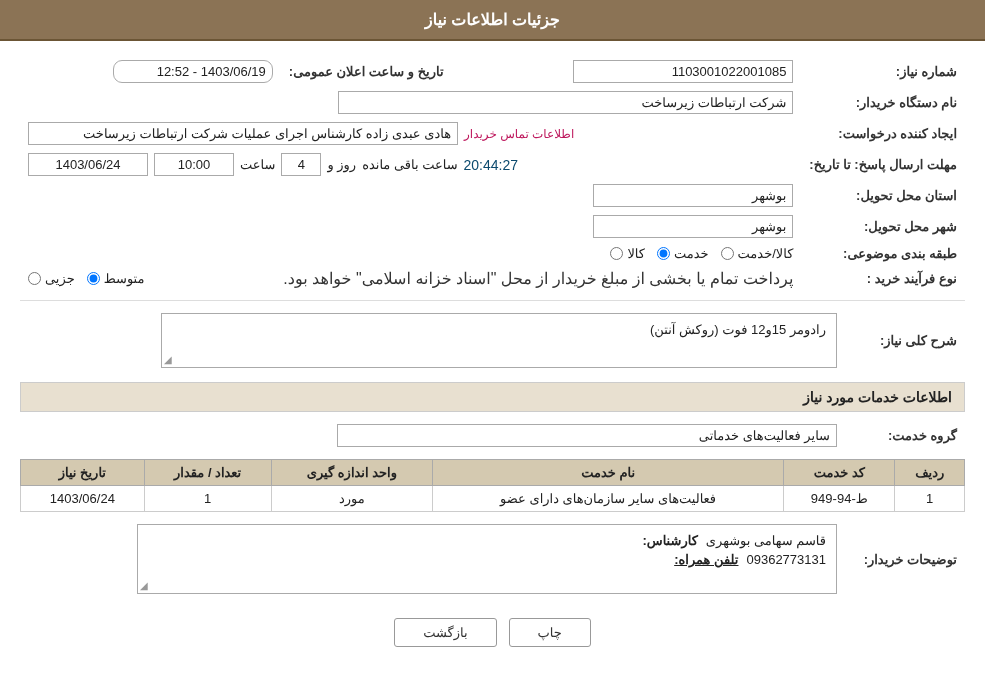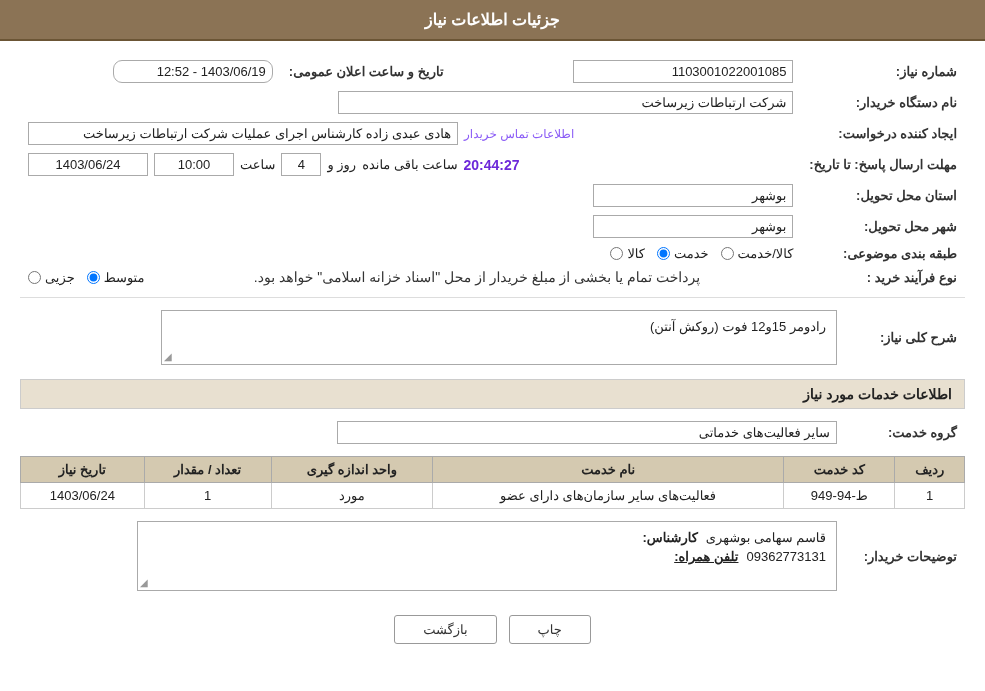--- a/index.html
+++ b/index.html
@@ -79,21 +79,21 @@
       gap: 12px;
       align-items: center;
       direction: rtl;
     }
     .radio-item {
       display: flex;
       align-items: center;
       gap: 4px;
     }
     .link-blue {
-      color: #8b5cf6;
+      color: #be185d;
       cursor: pointer;
     }
     .data-table {
       width: 100%;
       border-collapse: collapse;
       margin: 8px 0;
     }
     .data-table th {
       background: #d4c9b0;
       border: 1px solid #aaa;
@@ -190,21 +190,21 @@
           <div class="row-flex" style="justify-content:flex-end;">
             <span class="link-blue" style="font-size:12px;">اطلاعات تماس خریدار</span>
             <div class="input-box" style="width:430px;">هادی عبدی زاده کارشناس اجرای عملیات شرکت ارتباطات زیرساخت</div>
           </div>
         </td>
       </tr>
       <tr>
         <td class="label-cell">مهلت ارسال پاسخ: تا تاریخ:</td>
         <td colspan="3" class="value-cell">
           <div class="row-flex" style="justify-content:flex-end; flex-wrap:nowrap;">
-            <span style="font-weight:bold;color:#6d28d9;font-size:14px;">20:44:27</span>
+            <span style="font-weight:normal;color:#0c4a6e;font-size:14px;">20:44:27</span>
             <span>ساعت باقی مانده</span>
             <span>روز و</span>
             <div class="input-box" style="width:40px;text-align:center;">4</div>
             <span>ساعت</span>
             <div class="input-box" style="width:80px;text-align:center;">10:00</div>
             <div class="input-box" style="width:120px;text-align:center;">1403/06/24</div>
           </div>
         </td>
       </tr>
       <tr>
@@ -235,21 +235,21 @@
               <span>کالا</span>
               <input type="radio" name="category" style="">
             </label>
           </div>
         </td>
       </tr>
       <tr>
         <td class="label-cell">نوع فرآیند خرید :</td>
         <td colspan="3" class="value-cell">
           <div class="row-flex" style="justify-content:flex-end; flex-wrap:wrap;">
-            <span style="color:#333;font-size:14px;flex:1;text-align:center;">پرداخت تمام یا بخشی از مبلغ خریدار از محل "اسناد خزانه اسلامی" خواهد بود.</span>
+            <span style="color:#333;font-size:16px;flex:1;text-align:right;">پرداخت تمام یا بخشی از مبلغ خریدار از محل "اسناد خزانه اسلامی" خواهد بود.</span>
             <div class="radio-group" style="margin-right:10px;">
               <label class="radio-item">
                 <span>متوسط</span>
                 <input type="radio" name="purchase_type" checked="" style="">
               </label>
               <label class="radio-item">
                 <span>جزیی</span>
                 <input type="radio" name="purchase_type" style="">
               </label>
             </div>

